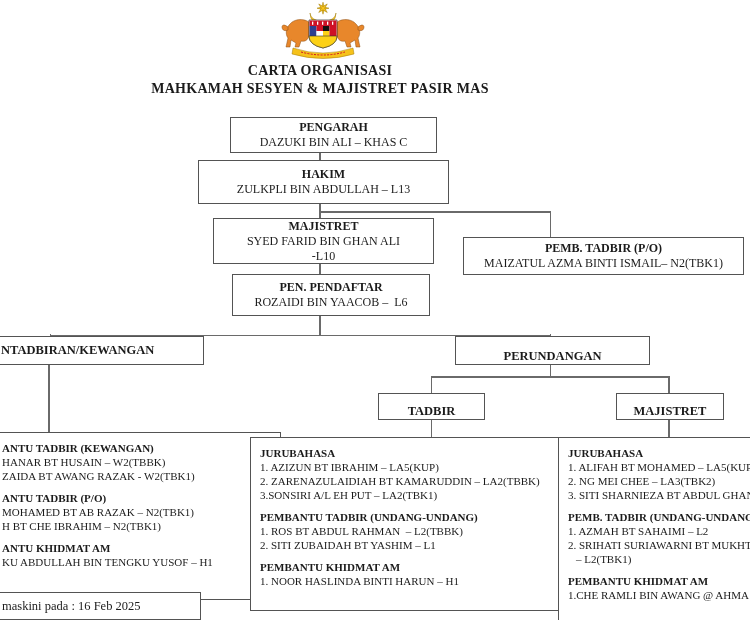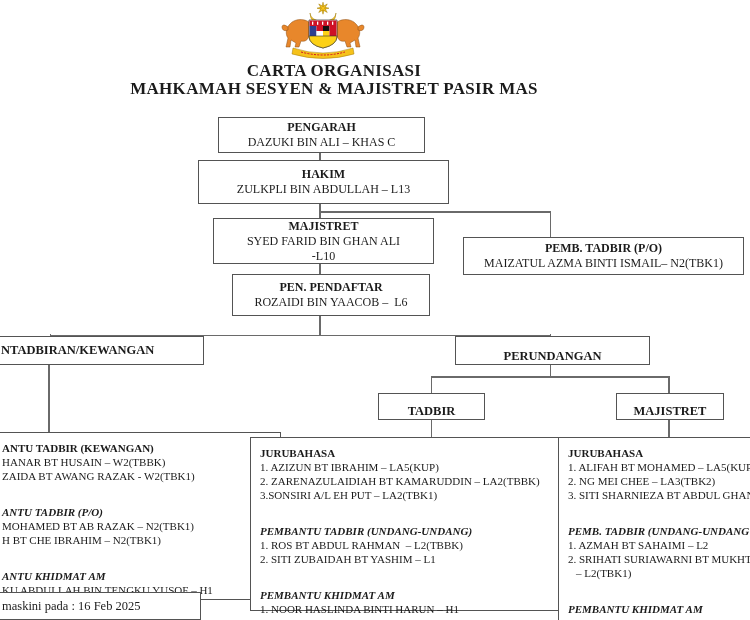--- a/index.html
+++ b/index.html
@@ -11,29 +11,29 @@
        font-size:12px;line-height:15px;white-space:pre;}
   .box .t{font-weight:700;}
   .unit{position:absolute;border:1.5px solid #545454;background:#fff;display:flex;
         align-items:center;font-weight:700;font-size:12.5px;white-space:pre;}
   .unit.centered{justify-content:center;align-items:flex-end;}
   
   .list{position:absolute;border:1.5px solid #545454;background:#fff;font-size:11px;
         line-height:14px;}
   .list .ln{white-space:pre;}
   .list .b{font-weight:700;}
-  .list .gap{margin-top:22px;font-style:italic;}
+  .list .gap{margin-top:8px;}
   .list .indent{padding-left:8px;}
   
   .hl,.vl{position:absolute;background:#6a6a6a;}
   .hl{height:1.5px;}
   .vl{width:1.5px;}
   
   .title{position:absolute;left:0;top:62px;width:640px;text-align:center;
-         font-weight:700;font-size:17px;line-height:18px;letter-spacing:.3px;margin-left:14px;}
+         font-weight:700;font-size:14px;line-height:18px;letter-spacing:.3px;}
   .datebox{position:absolute;border:1.5px solid #545454;background:#fff;display:flex;
            align-items:center;font-size:12.5px;white-space:pre;}
   .crest{position:absolute;left:279px;top:2px;}
 </style>
 </head>
 <body>
 
 <div class="page">
 
   <svg class="crest" width="88" height="58" viewBox="0 0 88 58">
@@ -95,21 +95,21 @@
   <div class="vl" style="left:49.5px;top:334px;height:3px"></div>
   <div class="vl" style="left:549.5px;top:334px;height:3px"></div>
   <div class="vl" style="left:48px;top:362px;height:70px"></div>
   <div class="vl" style="left:549.5px;top:363px;height:14px"></div>
   <div class="hl" style="left:431px;top:376px;width:238px"></div>
   <div class="vl" style="left:430.5px;top:376px;height:18px"></div>
   <div class="vl" style="left:668px;top:376px;height:18px"></div>
   <div class="vl" style="left:430.5px;top:418px;height:20px"></div>
   <div class="vl" style="left:668px;top:418px;height:20px"></div>
 
-  <div class="box" style="left:218px;top:117px;width:205px;height:34px">
+  <div class="box" style="left:230px;top:117px;width:205px;height:34px">
     <div class="t">PENGARAH</div>
     <div>DAZUKI BIN ALI – KHAS C</div>
   </div>
 
   <div class="box" style="left:198px;top:160px;width:249px;height:42px">
     <div class="t">HAKIM</div>
     <div>ZULKPLI BIN ABDULLAH – L13</div>
   </div>
 
   <div class="box" style="left:213px;top:218px;width:219px;height:44px">

